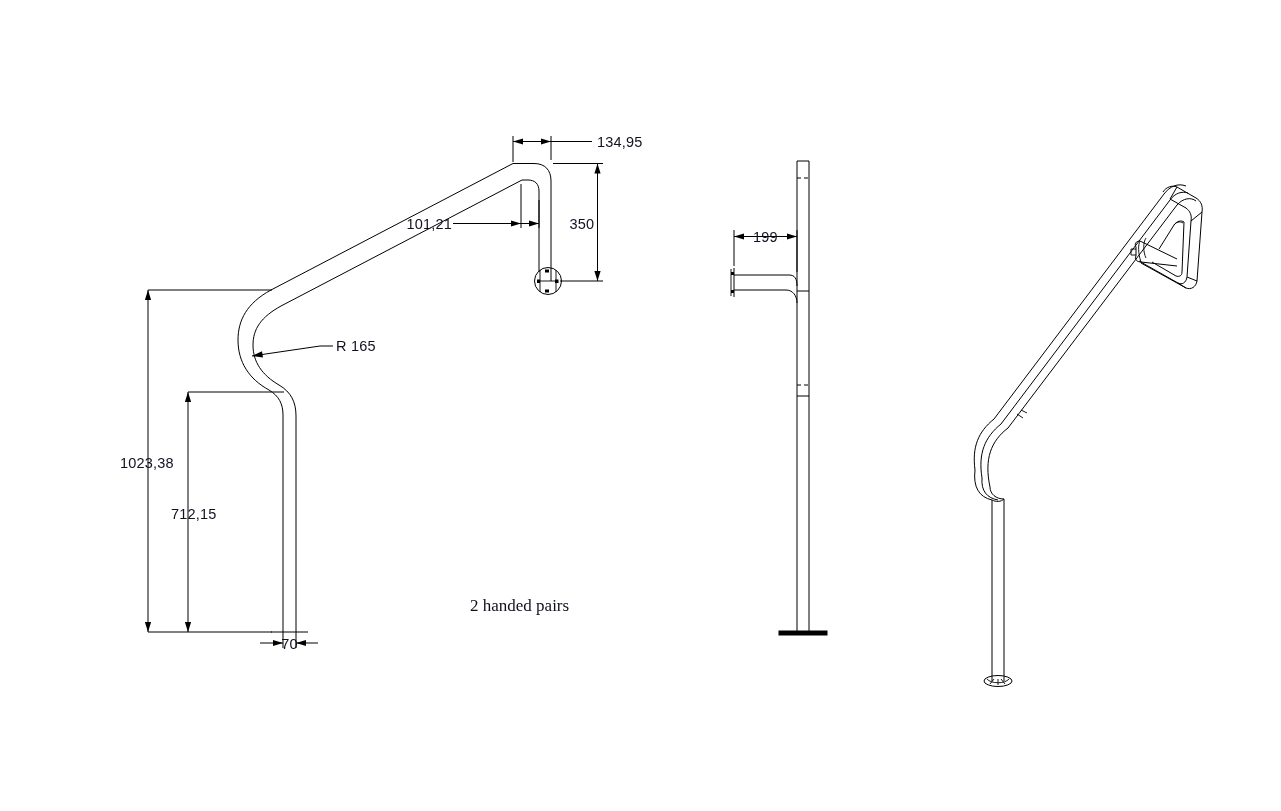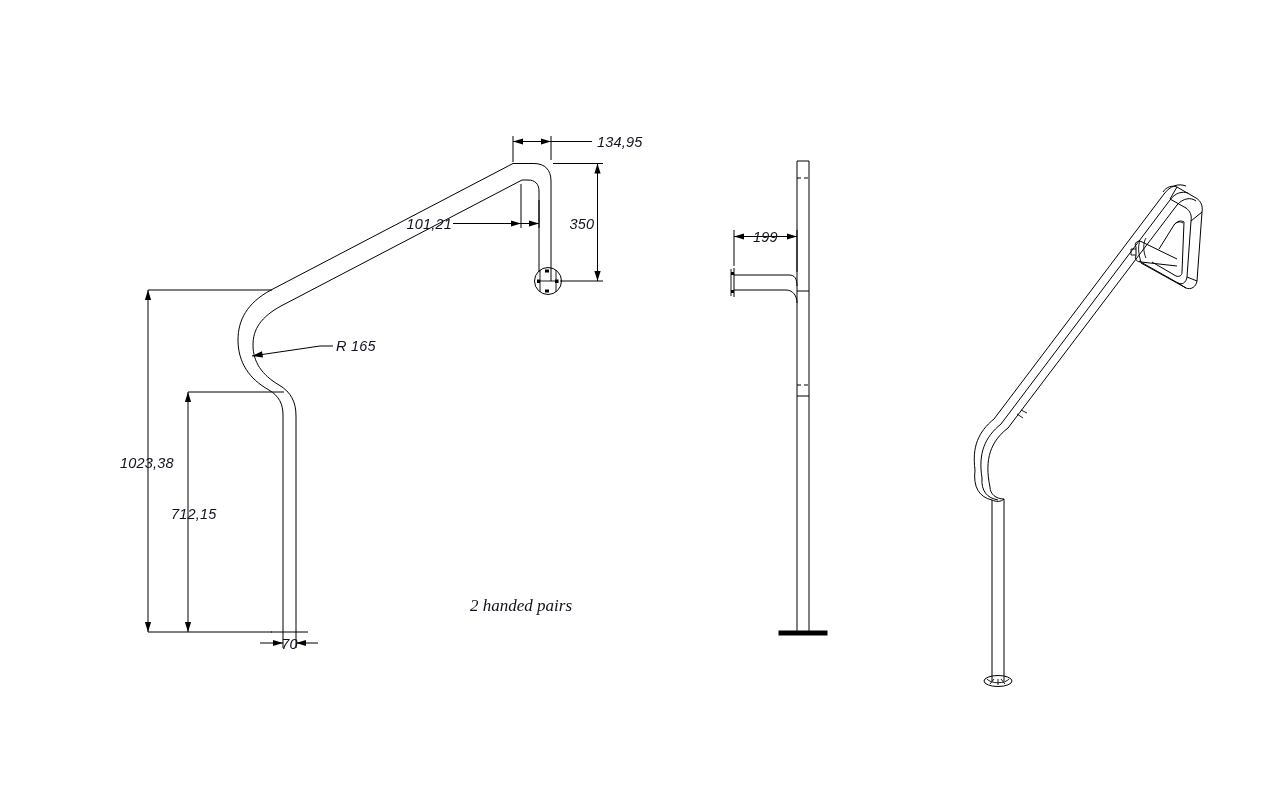--- a/index.html
+++ b/index.html
@@ -11,21 +11,20 @@
     width: 1281px;
     height: 811px;
     font-family: "Liberation Sans", sans-serif;
     overflow: hidden;
   }
   #drawing-sheet {
     position: relative;
     width: 1281px;
     height: 623px;
     background: #ffffff;
-    font-style: italic;
   }
   svg.cad {
     position: absolute;
     left: 0;
     top: 0;
     width: 1281px;
     height: 811px;
   }
   .ln {
     fill: none;

